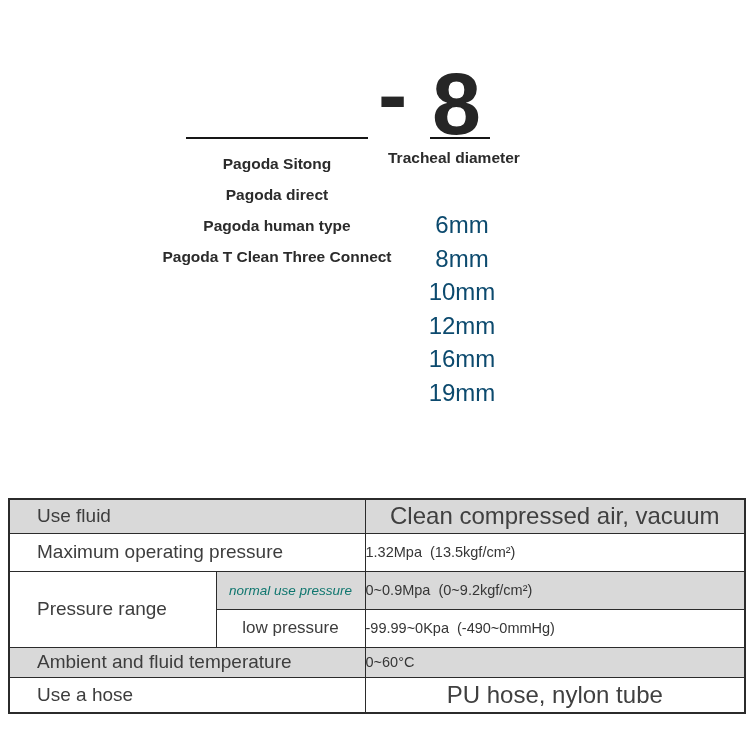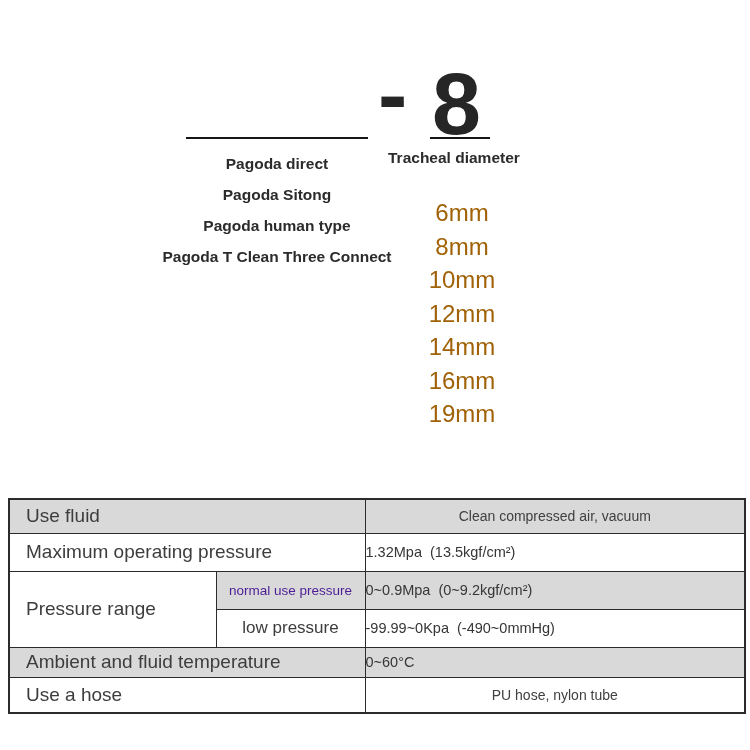--- a/index.html
+++ b/index.html
@@ -31,69 +31,68 @@
     font-weight: 700; color: #2b2b2b;
   }
 
   .product-types {
     position: absolute; left: 102px; top: 148px; width: 350px;
     text-align: center; font-size: 15.5px; line-height: 31px;
     font-weight: 700; color: #2b2b2b;
   }
 
   .diameter-list {
-    position: absolute; left: 382px; top: 196px; width: 160px;
+    position: absolute; left: 382px; top: 208px; width: 160px;
     text-align: center; font-size: 24px; line-height: 33.5px;
-    font-weight: 400; color: #a16207;
+    font-weight: 400; color: #0c4a6e;
   }
 
   
   .spec-table {
     position: absolute; left: 8px; top: 498px;
     width: 736px; border-collapse: collapse; table-layout: fixed;
     border: 2px solid #2b2b2b;
   }
   .spec-table td {
     border: 1.5px solid #2b2b2b;
     vertical-align: middle;
     overflow: hidden;
   }
   .shaded { background: #d9d9d9; }
 
   .lbl {
-    font-size: 19px; color: #3d3d3d; text-align: left; padding-left: 16px;
+    font-size: 19px; color: #3d3d3d; text-align: left; padding-left: 27px;
   }
-  .sub-sm { font-size: 13.5px; color: #4c1d95; text-align: center; }
+  .sub-sm { font-size: 13.5px; color: #0f766e; text-align: center; font-style: italic; }
   .sub-lg { font-size: 17px;   color: #3d3d3d; text-align: center; margin-top: 12px; }
   .val    { font-size: 14.5px; color: #363636; text-align: left; white-space: pre; }
-  .val-lg { font-size: 14px;   color: #404040; text-align: center; white-space: pre; }
+  .val-lg { font-size: 24px;   color: #404040; text-align: center; white-space: pre; }
 </style>
 </head>
 <body>
 
 <span class="dash">-</span>
 <span class="big-digit">8</span>
 <div class="rule rule-left"></div>
 <div class="rule rule-right"></div>
 
 <div class="tracheal-label">Tracheal diameter</div>
 
 <div class="product-types">
+  <div>Pagoda Sitong</div>
   <div>Pagoda direct</div>
-  <div>Pagoda Sitong</div>
   <div>Pagoda human type</div>
   <div>Pagoda T Clean Three Connect</div>
 </div>
 
 <div class="diameter-list">
   <div>6mm</div>
   <div>8mm</div>
   <div>10mm</div>
   <div>12mm</div>
-  <div>14mm</div>
   <div>16mm</div>
   <div>19mm</div>
 </div>
 
 <table class="spec-table">
   <colgroup>
     <col style="width:207px">
     <col style="width:149px">
     <col style="width:380px">
   </colgroup>

